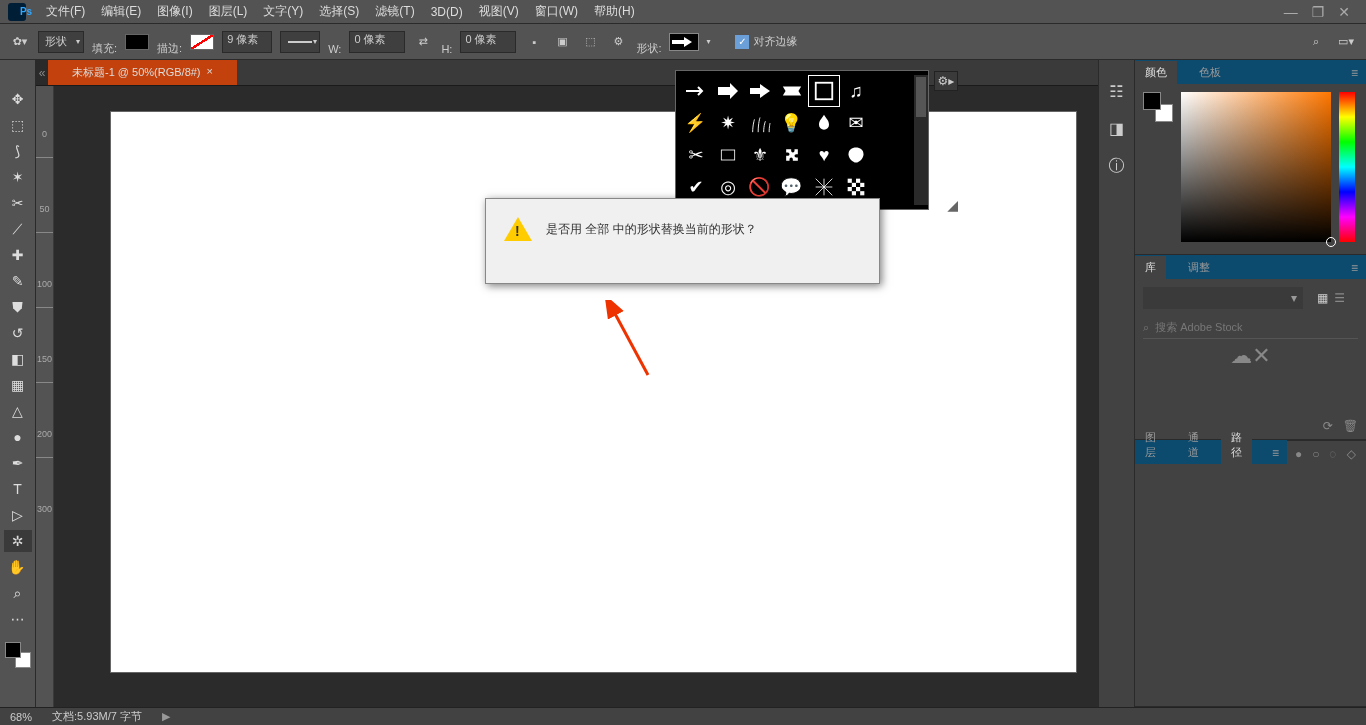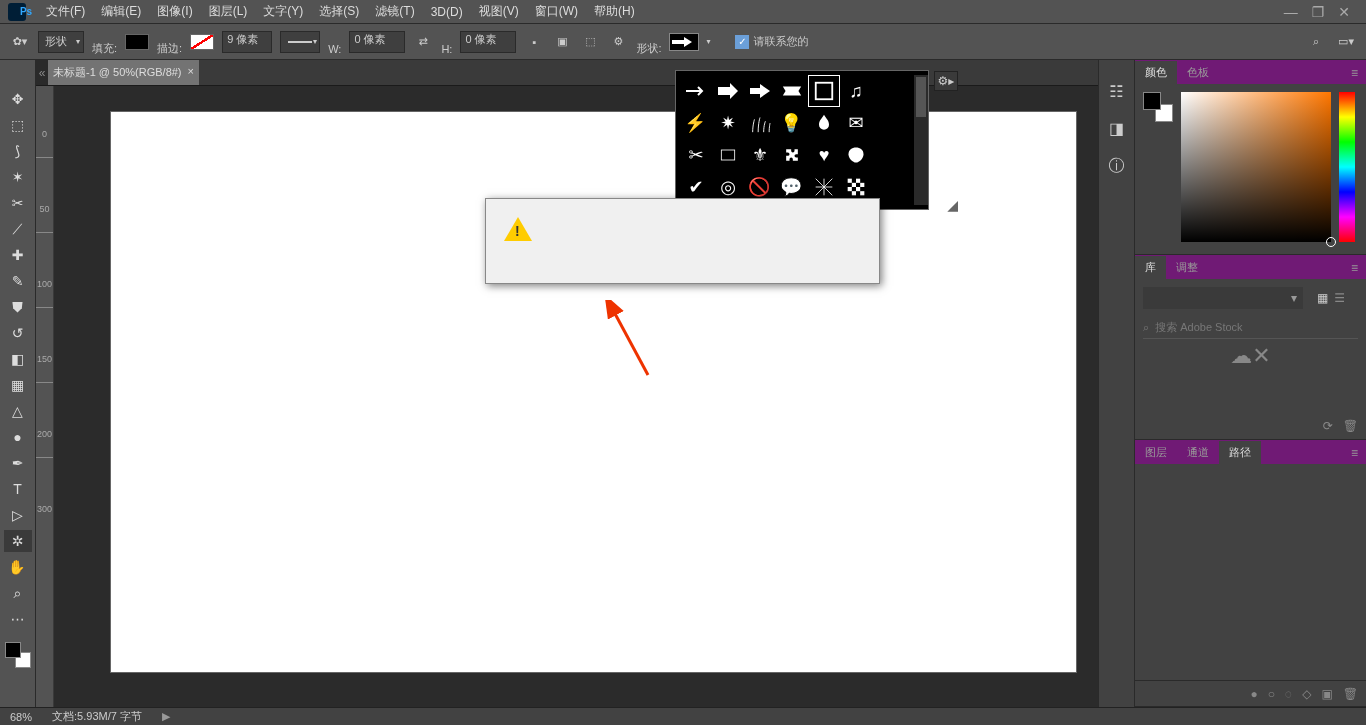--- a/index.html
+++ b/index.html
@@ -45,21 +45,21 @@
 .ruler-v { position:absolute;left:0;top:18px;bottom:0;width:18px;background:#535353;border-right:1px solid #3a3a3a;color:#aaa;font-size:9px;padding-top:4px;}
 .ruler-v span {display:block;text-align:center;height:75px;border-top:1px solid #888;padding-top:46px;}
 .canvas-white { position:absolute; left:75px; top:52px; width:965px; height:560px; background:#fff; box-shadow: 0 0 0 1px #666;}
 
 
 .panel-icons { width:36px; background:#424242; border-left:1px solid #2a2a2a; display:flex;flex-direction:column;align-items:center;gap:18px;padding-top:22px;}
 .panel-icons .picon { color:#ccc; font-size:16px;}
 .right-panels { width:232px; background:#424242; border-left:1px solid #2a2a2a; display:flex; flex-direction:column;}
 
 .panel { border-bottom:1px solid #2a2a2a;}
-.panel-tabs { display:flex; background:#701a75; height:24px; align-items:flex-end; }
+.panel-tabs { display:flex; background:#0c4a6e; height:24px; align-items:flex-end;gap:12px; }
 .panel-tabs .ptab { padding:4px 10px; font-size:11px; color:#999; }
 .panel-tabs .ptab.active { background:#424242; color:#ddd; }
 .panel-tabs .menu { margin-left:auto; padding:4px 8px; color:#999;}
 
 .color-panel-body { height:170px; display:flex; padding:8px; gap:8px; position:relative;}
 .fg-bg-small { position:relative;width:30px;height:30px;}
 .fg-bg-small .fg {position:absolute;left:0;top:0;width:18px;height:18px;background:#000;border:1px solid #888;}
 .fg-bg-small .bg {position:absolute;right:0;bottom:0;width:18px;height:18px;background:#fff;border:1px solid #888;}
 .color-field { width:150px;height:150px;background:linear-gradient(to top, #000, transparent), linear-gradient(to right, #fff, #ff7700);position:relative;}
 .color-field .picker-dot{position:absolute;right:0;bottom:0;width:10px;height:10px;border:1px solid #fff;border-radius:50%;transform:translate(50%,50%);}
@@ -153,21 +153,21 @@
   <span class="icon-btn">⚙</span>
   <span class="label">形状:</span>
   <div class="shape-swatch">
     <svg class="arrow-right-shape" viewBox="0 0 20 10">
         <polygon points="0,3 12,3 12,0 20,5 12,10 12,7 0,7" fill="#fff"></polygon>
       </svg>
   </div>
   <div style="width:20px"></div>
   <div class="checkbox">
     <div class="box">✓</div>
-    <span>请联系您的</span>
+    <span>对齐边缘</span>
   </div>
   <div class="right">
     <span class="icon-btn">⌕</span>
     <span class="icon-btn">▭▾</span>
   </div>
 </div>
 
 <div class="main">
 
   <div class="toolbox">
@@ -269,21 +269,21 @@
         <div class="search-row">⌕ <span>搜索 Adobe Stock</span></div>
         <div class="cloud-icon">☁✕</div>
         <div class="bottom-icons">
               <span>⟳</span>
               <span>🗑</span>
             </div>
       </div>
         </div>
     </div>
 
-    <div class="panel" style="flex:1;display:flex;flex-direction:column;">
+    <div class="panel" style="flex:1;display:flex;flex-direction:row;">
       <div class="panel-tabs">
         <div class="ptab">图层</div>
         <div class="ptab">通道</div>
         <div class="ptab active">路径</div>
         <div class="menu">≡</div>
       </div>
       <div class="path-body" style="flex:1;"></div>
       <div class="path-footer">
         <span>●</span>
         <span>○</span>
@@ -291,21 +291,21 @@
         <span>◇</span>
         <span>▣</span>
         <span>🗑</span>
       </div>
     </div>
   </div>
 </div>
 
 <div style="position:absolute;left:36px;top:60px;right:268px;height:26px;background:#3a3a3a;display:flex;align-items:flex-end;border-bottom:1px solid #1a1a1a;">
   <div style="width:12px;background:#2a2a2a;color:#888;display:flex;align-items:center;justify-content:center;height:100%;">«</div>
-  <div class="tab" style="background:#737373;padding:5px 5px;font-size:11px;color:#ddd;display:flex;gap:6px;">
+  <div class="tab" style="background:#c2410c;padding:5px 24px;font-size:11px;color:#ddd;display:flex;gap:6px;">
     <span>未标题-1 @ 50%(RGB/8#)</span>
     <span class="close">×</span>
   </div>
 </div>
 
 <div class="shape-picker">
   <div class="shape-gear">⚙▸</div>
   <div class="shape-grid">
     <div class="cell">
         <svg viewBox="0 0 24 24" width="24" height="24">
@@ -393,20 +393,21 @@
   <div class="shape-resize">◢</div>
 </div>
 
 <div class="dialog-wrap">
   <div class="dialog-body">
     <div class="dialog-msg">
       <div class="warn">
           <div class="warn-tri"></div>
           <div class="warn-mark">!</div>
         </div>
+      <div class="txt">是否用 全部 中的形状替换当前的形状？</div>
     </div>
   </div>
 </div>
 
 <svg class="red-arrow" viewBox="0 0 60 80">
   <defs>
       <marker id="ah" markerWidth="10" markerHeight="10" refX="2" refY="3" orient="auto">
         <path d="M0,0 L0,6 L8,3 z" fill="#e30"></path>
       </marker>
     </defs>

